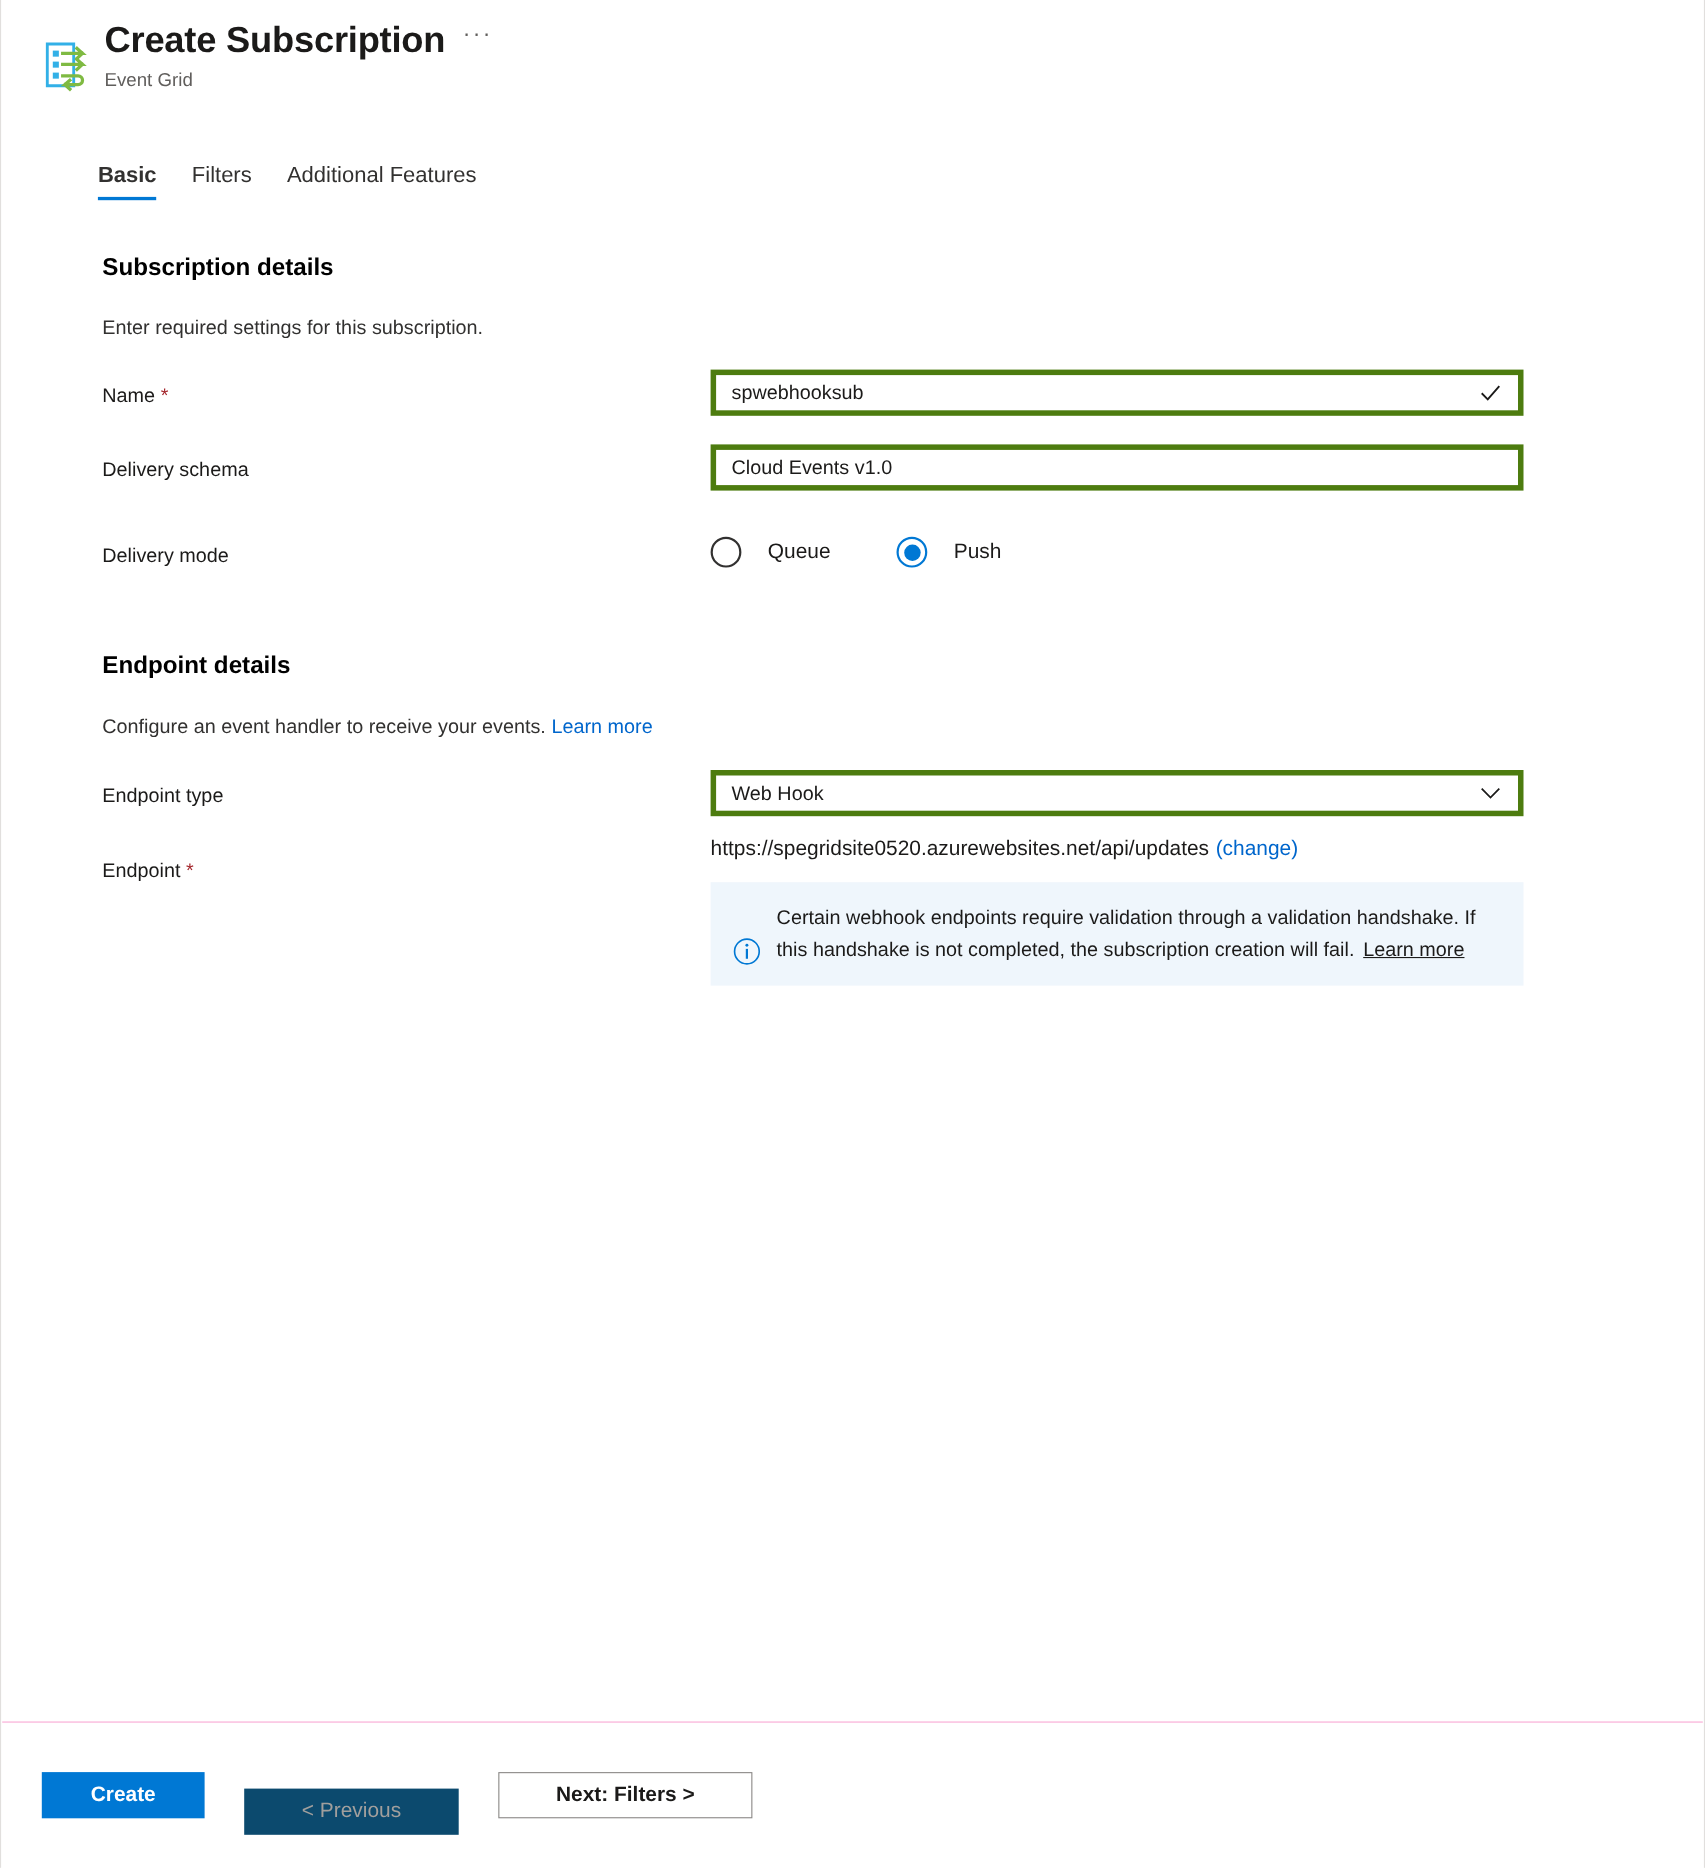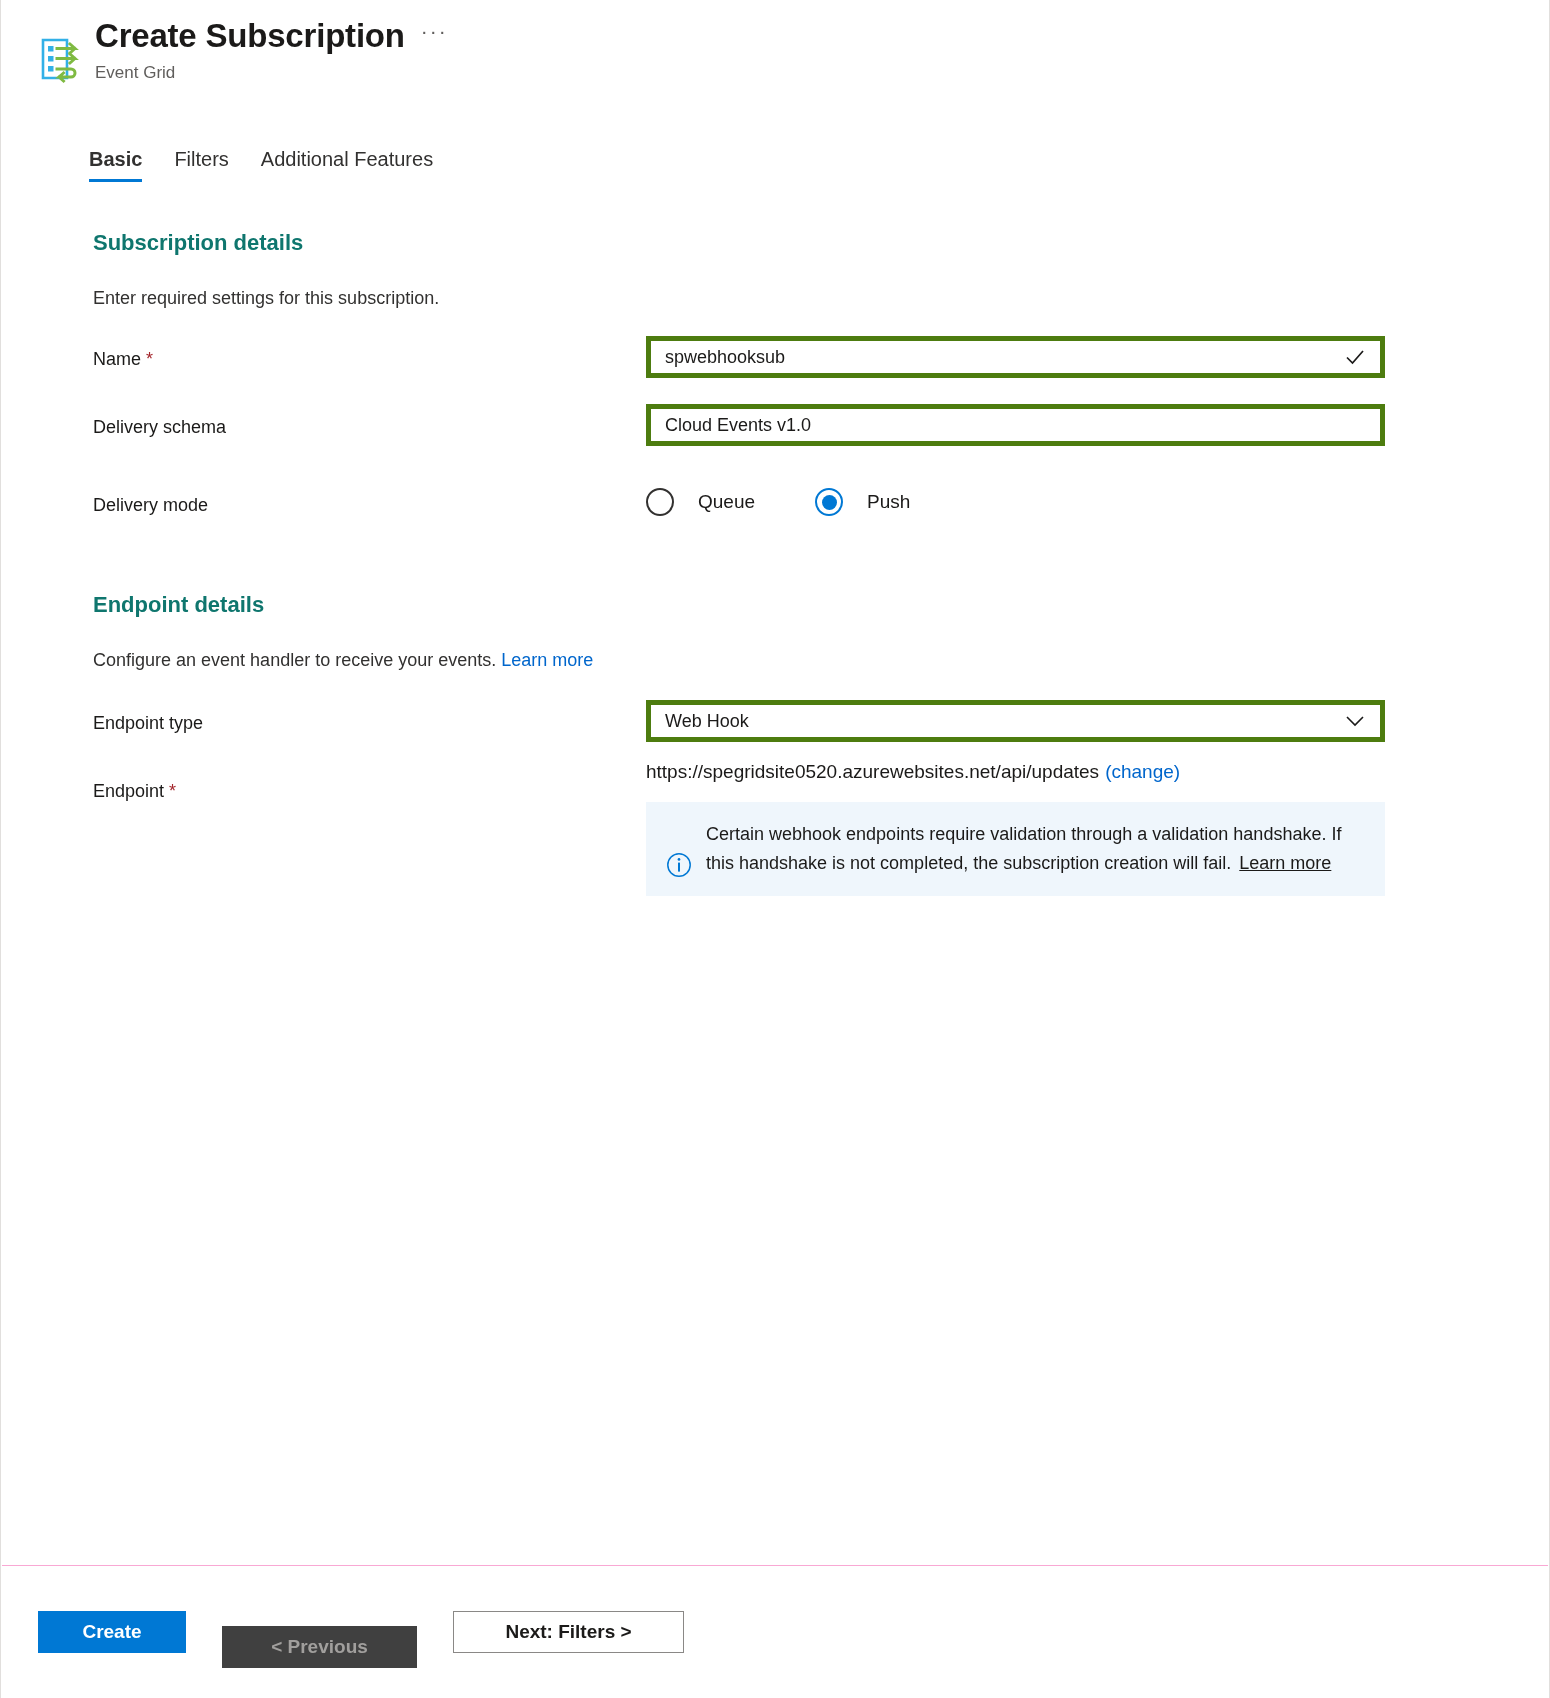--- a/index.html
+++ b/index.html
@@ -102,21 +102,21 @@
   
   .content {
     flex: 1;
     padding: 0 0 0 0;
     position: relative;
   }
 
   .section-title {
     font-size: 22px;
     font-weight: 700;
-    color: #0f766e;
+    color: #000000;
     margin: 46px 0 0 92px;
     line-height: 30px;
   }
   .section-desc {
     font-size: 18px;
     color: #323130;
     margin: 28px 0 0 92px;
     line-height: 24px;
   }
   .section-desc a { color: #0066cc; text-decoration: none; }
@@ -259,25 +259,25 @@
     border: 1px solid transparent;
     padding: 0 22px;
   }
   .btn-primary {
     background: #0078d4;
     color: #ffffff;
     min-width: 148px;
     font-weight: 600;
   }
   .btn-disabled {
-    background: #404040;
+    background: #0c4a6e;
     color: #a19f9d;
     min-width: 195px;
     cursor: default;
-    font-weight: 700;
+    font-weight: 400;
     margin-top: 29px;
   }
   .btn-default {
     background: #ffffff;
     color: #1b1a19;
     border: 1px solid #8a8886;
     min-width: 231px;
     font-weight: 600;
   }
 </style>

